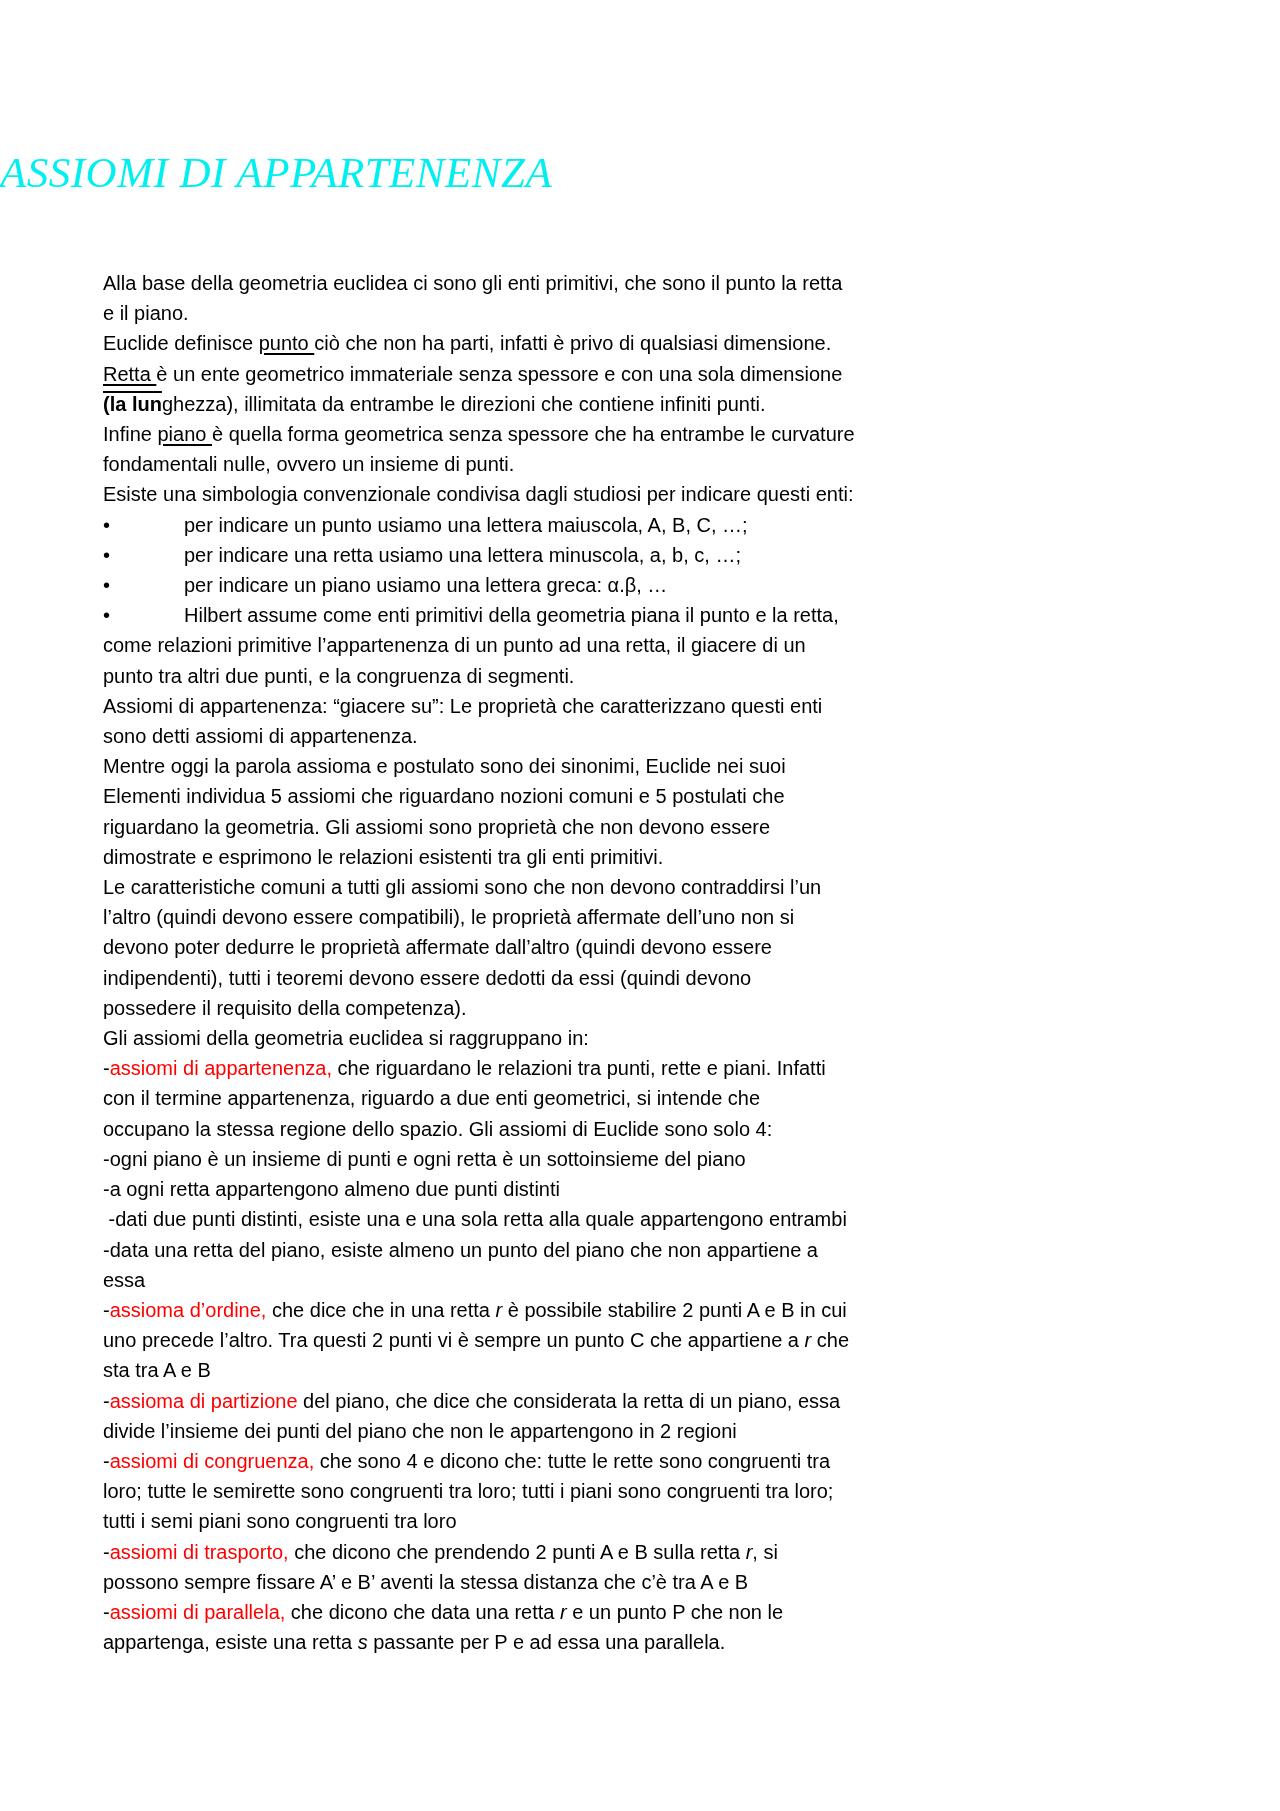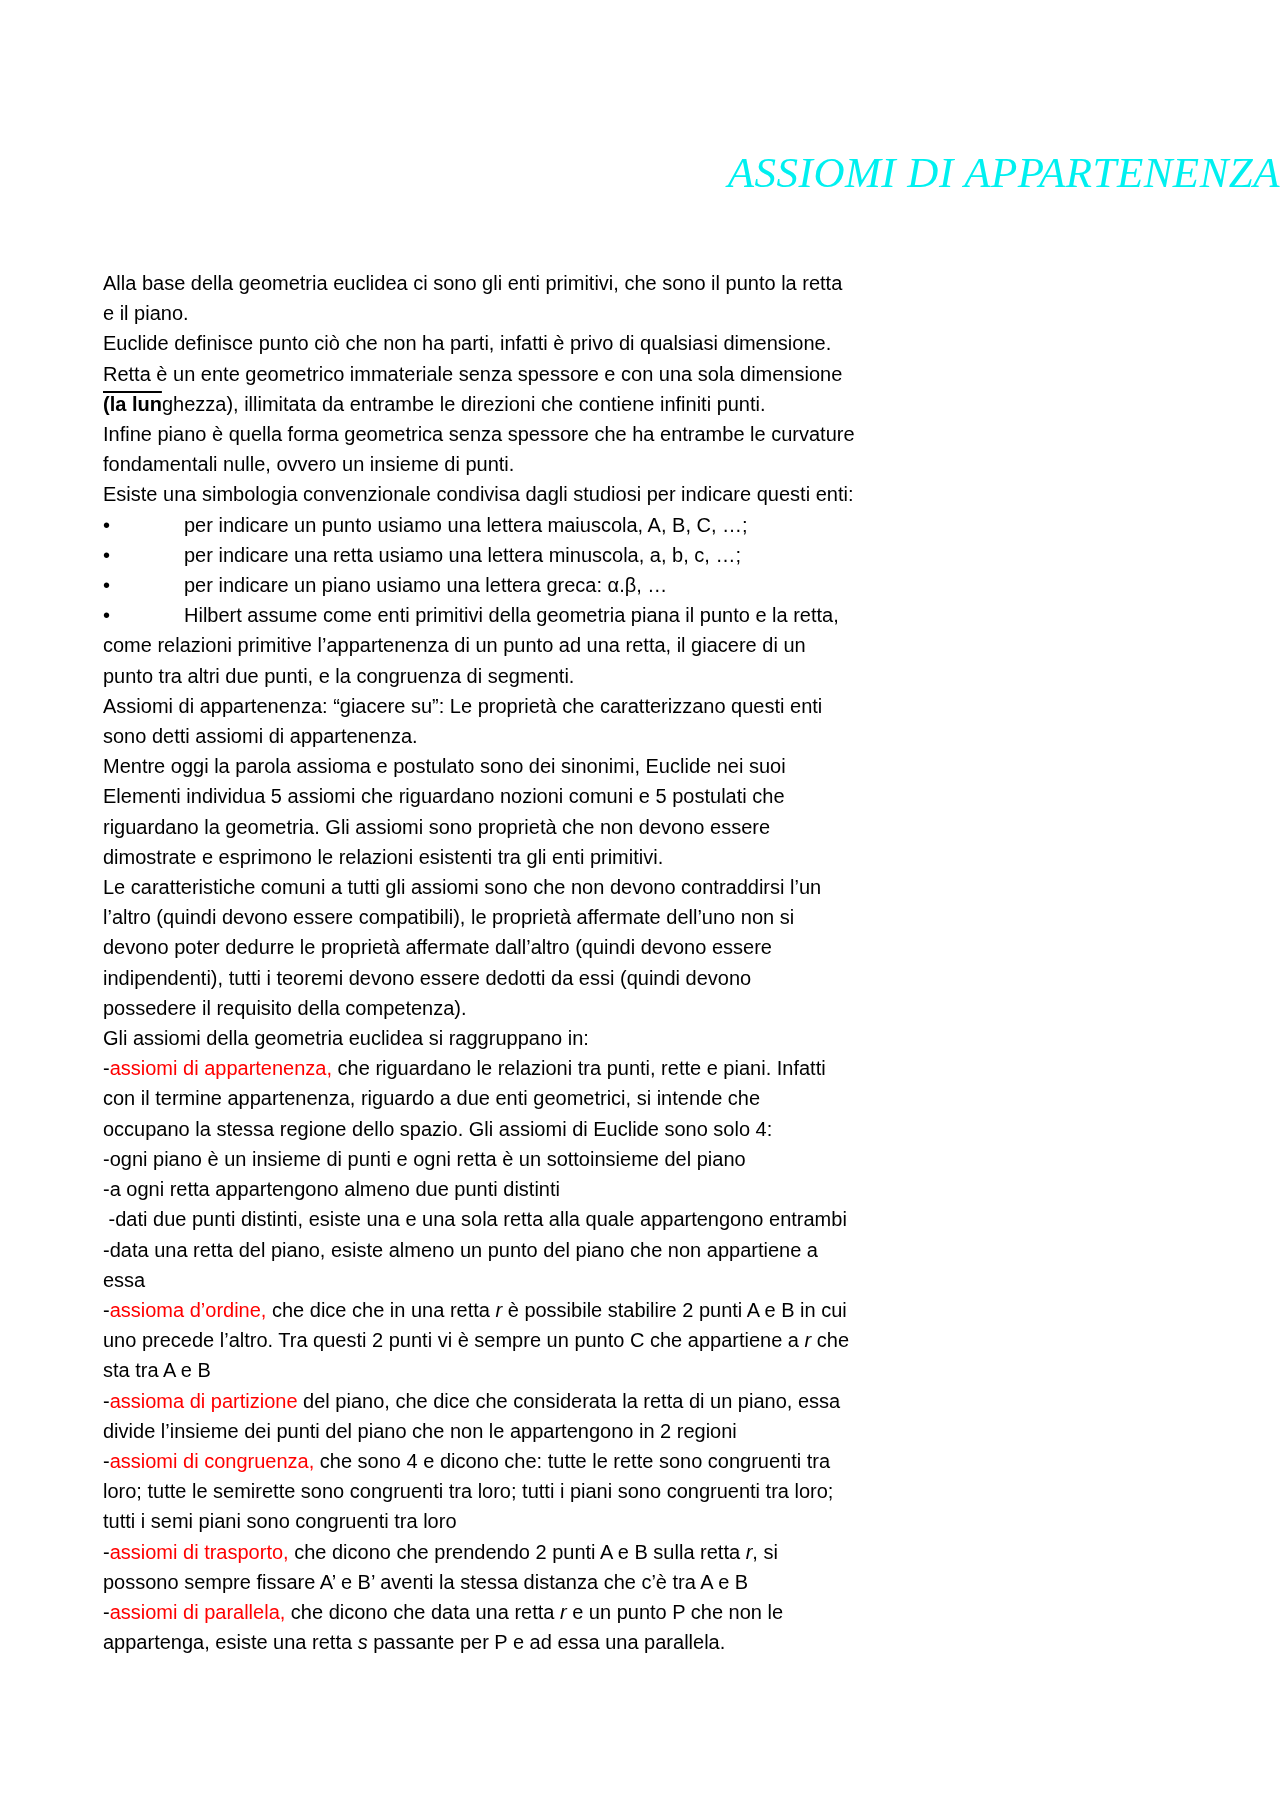--- a/index.html
+++ b/index.html
@@ -15,21 +15,21 @@
     overflow: hidden;
     font-family: "Liberation Sans", sans-serif;
     color: var(--body-color, #000000);
   }
   .doc-title {
     position: absolute;
     top: 148px;
     left: 0;
     width: 100%;
     margin: 0;
-    text-align: right;
+    text-align: left;
     font-family: "Liberation Serif", serif;
     font-style: italic;
     font-weight: normal;
     font-size: 43px;
     letter-spacing: 0.5px;
     color: var(--title-color, #00f0f0);
   }
   .doc-body {
     position: absolute;
     top: 268px;
@@ -39,21 +39,21 @@
     line-height: 30.2px;
     white-space: pre-wrap;
   }
   .line {
     min-height: 30.2px;
   }
   .bullet-marker {
     display: inline-block;
     width: 81px;
   }
-  .run-u { text-underline-offset: 3px; text-decoration-thickness: 2px; }
+  .run-u { text-decoration: underline; text-underline-offset: 3px; text-decoration-thickness: 2px; }
   .run-o { text-decoration: overline; text-decoration-thickness: 2px; font-weight: bold; }
   .run-r { color: var(--red-color, #ff0000); }
   .run-i { font-style: italic; }
 </style>
 </head>
 <body>
 
 <div class="page" style="--page-bg: #ffffff; --body-color: #000000; --red-color: #ff0000; --title-color: #00f0f0;">
   <h1 class="doc-title">ASSIOMI DI APPARTENENZA</h1>
   <div class="doc-body" id="doc-body"><div class="line"><span>Alla base della geometria euclidea ci sono gli enti primitivi, che sono il punto la retta</span></div><div class="line"><span>e il piano.</span></div><div class="line"><span>Euclide definisce </span><span class="run-u">punto </span><span>ciò che non ha parti, infatti è privo di qualsiasi dimensione.</span></div><div class="line"><span class="run-u">Retta </span><span>è un ente geometrico immateriale senza spessore e con una sola dimensione</span></div><div class="line"><span class="run-o">(la lun</span><span>ghezza), illimitata da entrambe le direzioni che contiene infiniti punti.</span></div><div class="line"><span>Infine </span><span class="run-u">piano </span><span>è quella forma geometrica senza spessore che ha entrambe le curvature</span></div><div class="line"><span>fondamentali nulle, ovvero un insieme di punti.</span></div><div class="line"><span>Esiste una simbologia convenzionale condivisa dagli studiosi per indicare questi enti:</span></div><div class="line"><span class="bullet-marker">•</span><span>per indicare un punto usiamo una lettera maiuscola, A, B, C, …;</span></div><div class="line"><span class="bullet-marker">•</span><span>per indicare una retta usiamo una lettera minuscola, a, b, c, …;</span></div><div class="line"><span class="bullet-marker">•</span><span>per indicare un piano usiamo una lettera greca: α.β, …</span></div><div class="line"><span class="bullet-marker">•</span><span>Hilbert assume come enti primitivi della geometria piana il punto e la retta,</span></div><div class="line"><span>come relazioni primitive l’appartenenza di un punto ad una retta, il giacere di un</span></div><div class="line"><span>punto tra altri due punti, e la congruenza di segmenti.</span></div><div class="line"><span>Assiomi di appartenenza: “giacere su”: Le proprietà che caratterizzano questi enti</span></div><div class="line"><span>sono detti assiomi di appartenenza.</span></div><div class="line"><span>Mentre oggi la parola assioma e postulato sono dei sinonimi, Euclide nei suoi</span></div><div class="line"><span>Elementi individua 5 assiomi che riguardano nozioni comuni e 5 postulati che</span></div><div class="line"><span>riguardano la geometria. Gli assiomi sono proprietà che non devono essere</span></div><div class="line"><span>dimostrate e esprimono le relazioni esistenti tra gli enti primitivi.</span></div><div class="line"><span>Le caratteristiche comuni a tutti gli assiomi sono che non devono contraddirsi l’un</span></div><div class="line"><span>l’altro (quindi devono essere compatibili), le proprietà affermate dell’uno non si</span></div><div class="line"><span>devono poter dedurre le proprietà affermate dall’altro (quindi devono essere</span></div><div class="line"><span>indipendenti), tutti i teoremi devono essere dedotti da essi (quindi devono</span></div><div class="line"><span>possedere il requisito della competenza).</span></div><div class="line"><span>Gli assiomi della geometria euclidea si raggruppano in:</span></div><div class="line"><span>-</span><span class="run-r">assiomi di appartenenza,</span><span> che riguardano le relazioni tra punti, rette e piani. Infatti</span></div><div class="line"><span>con il termine appartenenza, riguardo a due enti geometrici, si intende che</span></div><div class="line"><span>occupano la stessa regione dello spazio. Gli assiomi di Euclide sono solo 4:</span></div><div class="line"><span>-ogni piano è un insieme di punti e ogni retta è un sottoinsieme del piano</span></div><div class="line"><span>-a ogni retta appartengono almeno due punti distinti</span></div><div class="line"><span> -dati due punti distinti, esiste una e una sola retta alla quale appartengono entrambi</span></div><div class="line"><span>-data una retta del piano, esiste almeno un punto del piano che non appartiene a</span></div><div class="line"><span>essa</span></div><div class="line"><span>-</span><span class="run-r">assioma d’ordine,</span><span> che dice che in una retta </span><span class="run-i">r</span><span> è possibile stabilire 2 punti A e B in cui</span></div><div class="line"><span>uno precede l’altro. Tra questi 2 punti vi è sempre un punto C che appartiene a </span><span class="run-i">r</span><span> che</span></div><div class="line"><span>sta tra A e B</span></div><div class="line"><span>-</span><span class="run-r">assioma di partizione</span><span> del piano, che dice che considerata la retta di un piano, essa</span></div><div class="line"><span>divide l’insieme dei punti del piano che non le appartengono in 2 regioni</span></div><div class="line"><span>-</span><span class="run-r">assiomi di congruenza,</span><span> che sono 4 e dicono che: tutte le rette sono congruenti tra</span></div><div class="line"><span>loro; tutte le semirette sono congruenti tra loro; tutti i piani sono congruenti tra loro;</span></div><div class="line"><span>tutti i semi piani sono congruenti tra loro</span></div><div class="line"><span>-</span><span class="run-r">assiomi di trasporto,</span><span> che dicono che prendendo 2 punti A e B sulla retta </span><span class="run-i">r</span><span>, si</span></div><div class="line"><span>possono sempre fissare A’ e B’ aventi la stessa distanza che c’è tra A e B</span></div><div class="line"><span>-</span><span class="run-r">assiomi di parallela,</span><span> che dicono che data una retta </span><span class="run-i">r</span><span> e un punto P che non le</span></div><div class="line"><span>appartenga, esiste una retta </span><span class="run-i">s</span><span> passante per P e ad essa una parallela.</span></div></div>

